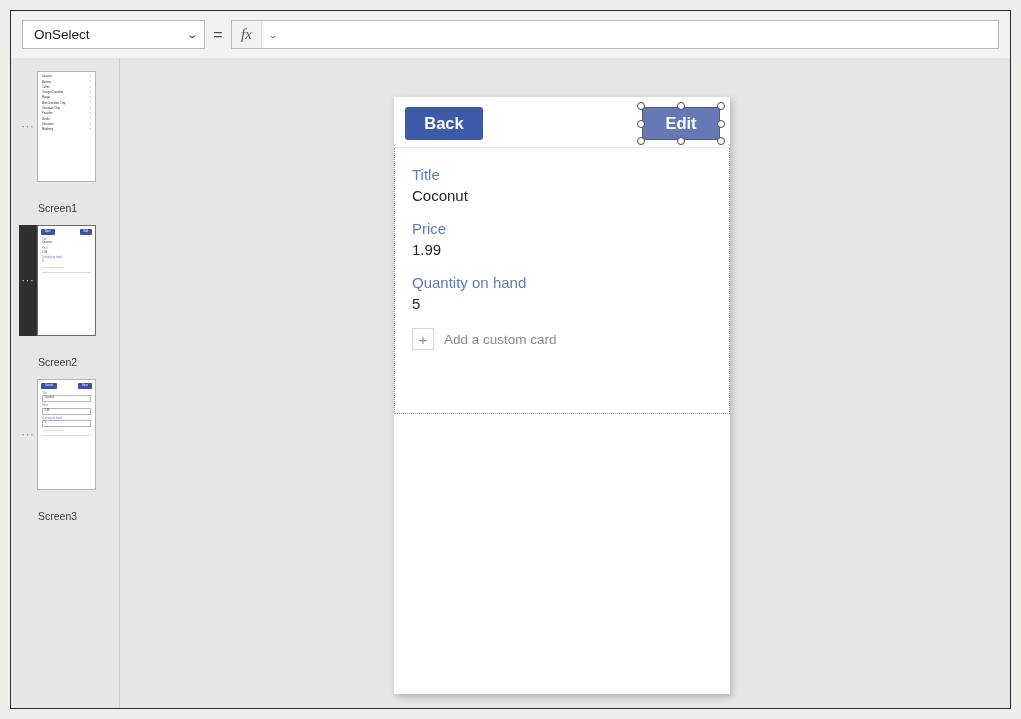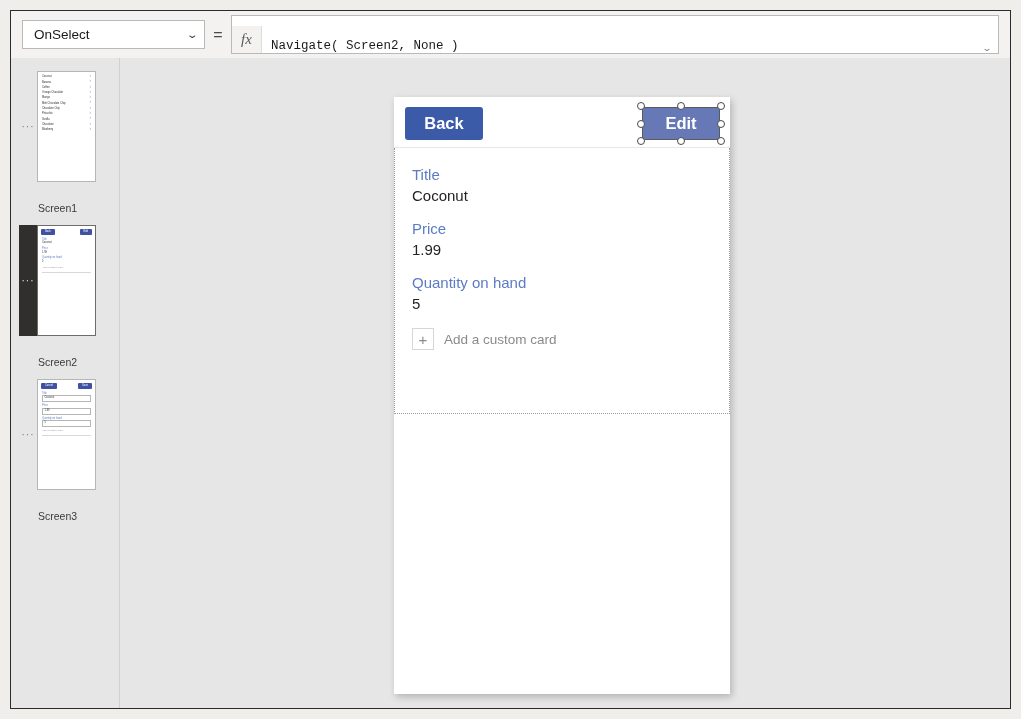--- a/index.html
+++ b/index.html
@@ -49,25 +49,25 @@
     line-height: 1;
   }
   #equals-sign {
     width: 26px;
     text-align: center;
     font-size: 16px;
     color: #4a4a4a;
     user-select: none;
   }
   #formula-input-wrap {
-    flex: 1; height: 39px;
+    flex: 1; height: 29px;
     background: #ffffff;
     border: 1px solid #b9b9b9;
     display: flex;
-    align-items: flex-end;
+    align-items: center;
   }
   #fx-icon {
     width: 30px; height: 27px;
     background: #f3f2f1;
     border-right: 1px solid #dededc;
     display: flex; align-items: center; justify-content: center;
     font-family: "Liberation Serif", serif;
     font-style: italic;
     font-size: 15px;
     color: #5a5a5a;
@@ -287,21 +287,20 @@
 <div id="app-window">
 
   <div id="formula-bar">
     <div id="property-select">
       <span>OnSelect</span>
       <span class="chev">⌄</span>
     </div>
     <div id="equals-sign">=</div>
     <div id="formula-input-wrap">
       <div id="fx-icon">fx</div>
-      <div id="formula-text">Navigate( Screen2, None )</div>
       <div id="formula-expand">⌄</div>
     </div>
   </div>
 
   <div id="main-area">
 
     <div id="screens-sidebar">
 
       <div class="screen-entry">
         <div class="thumb-row">

